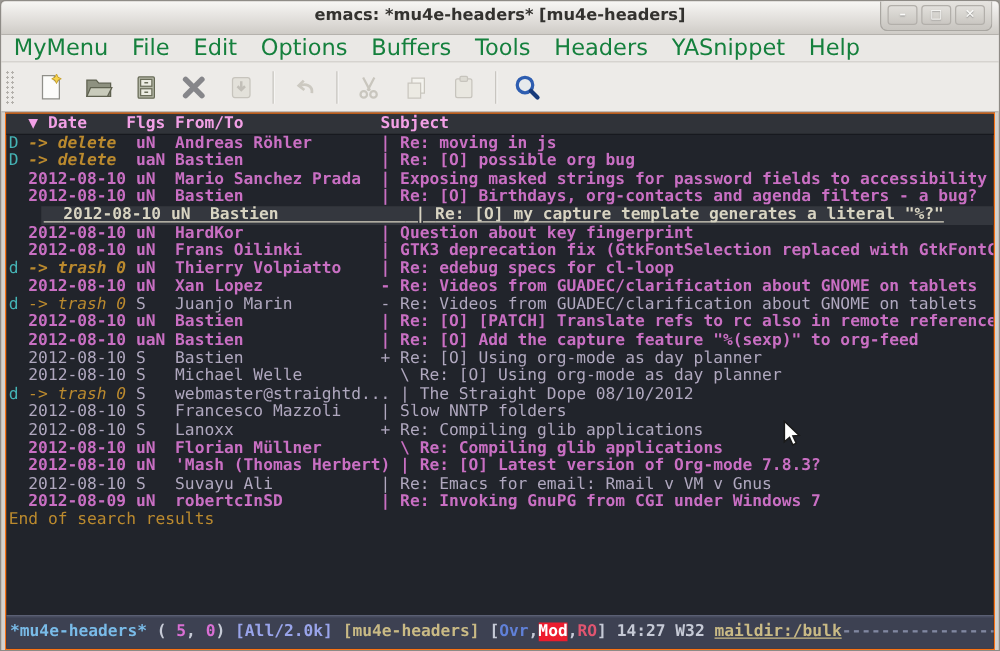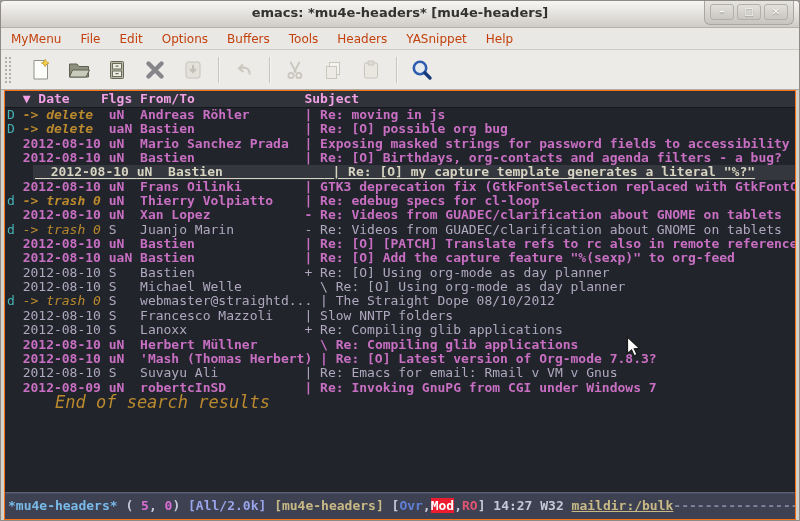--- a/index.html
+++ b/index.html
@@ -15,21 +15,21 @@
   .win-controls{position:absolute;right:5px;top:0;display:flex;gap:3px;
     background:linear-gradient(#e6e4e0,#c8c5c0);border:1px solid #a9a6a1;border-top:none;
     border-radius:0 0 6px 6px;padding:3px 5px 4px 5px;}
   .win-btn{width:22px;height:14px;border-radius:3px;border:1px solid #b2afaa;
     background:linear-gradient(#e2e0dc,#cac7c2);color:#fbfbf9;font-weight:bold;
     font-size:10px;line-height:13px;text-align:center;
     text-shadow:0 1px 1px rgba(120,120,120,.7);}
   
   .menubar{height:21px;flex:0 0 21px;background:#eae8e5;border-bottom:1px solid #cfccc7;
     display:flex;align-items:center;padding-left:10px;gap:19px;}
-  .menu-item{font-size:12px;color:#c2410c;cursor:default;}
+  .menu-item{font-size:18px;color:#15803d;cursor:default;}
   
   .toolbar{height:39px;flex:0 0 39px;background:#edebe8;border-bottom:1px solid #aeaba6;
     display:flex;align-items:center;padding-left:3px;}
   .grip{width:8px;height:28px;margin-right:10px;
     background-image:radial-gradient(#b3b0ab 32%,transparent 34%);background-size:4px 4px;}
   .tool{width:26px;height:26px;margin:0 6px;display:flex;align-items:center;justify-content:center;}
   .tool svg{width:24px;height:24px;}
   .tb-sep{width:1px;height:26px;background:#c8c5c0;margin:0 6px;
     box-shadow:1px 0 0 #f6f5f3;}
   
@@ -41,22 +41,22 @@
     white-space:pre;padding-left:2px;overflow:hidden;border-bottom:1px solid #17191f;}
   .rows{flex:1 1 auto;overflow:hidden;padding-left:0;}
   .row{font-size:13px;line-height:14.35px;height:14.35px;white-space:pre;
     padding-left:2px;overflow:hidden;}
   .row.unread{color:var(--unread);font-weight:bold;}
   .row.seen{color:var(--seen);font-weight:normal;}
   .row .f-flag{color:var(--flag-mark);font-weight:normal;}
   .row .f-action{color:var(--action);font-style:italic;margin-top:48px;}
   .row.cur{background:var(--bg-current-row);color:var(--current-text);margin-left:28px;}
   .row.cur .line{text-decoration:underline;text-underline-offset:2px;}
-  .eos{font-size:17px;line-height:14.35px;white-space:pre;padding-left:2px;
-    color:var(--footer-text);font-style:italic;margin-left:48px;}
+  .eos{font-size:13px;line-height:14.35px;white-space:pre;padding-left:2px;
+    color:var(--footer-text);}
   
   .modeline{flex:0 0 26px;height:26px;background:var(--modeline-bg);
     border-top:1px solid #5a5f73;box-shadow:inset 0 1px 0 #4a4e62;
     font-size:13px;font-weight:bold;line-height:25px;white-space:pre;
     padding-left:3px;overflow:hidden;color:var(--modeline-text);}
   .ml-buffer{color:var(--ml-buffer);}
   .ml-num{color:var(--ml-num);}
   .ml-count{color:var(--ml-count);text-align:right;}
   .ml-mode{color:var(--ml-mode);}
   .ml-ovr{color:var(--ml-ovr);}
@@ -166,32 +166,33 @@
 
   <div class="content">
     <div class="header-line">  ▼ Date    Flgs From/To              Subject</div>
     <div class="rows">
       <div>
           <div class="row unread"><span class="line"><span class="f-flag">D </span><span class="f-action">-&gt; delete  </span><span>uN  </span><span>Andreas Röhler      </span><span> | </span><span>Re: moving in js</span></span></div>
           <div class="row unread"><span class="line"><span class="f-flag">D </span><span class="f-action">-&gt; delete  </span><span>uaN </span><span>Bastien             </span><span> | </span><span>Re: [O] possible org bug</span></span></div>
           <div class="row unread"><span class="line"><span class="f-flag">  </span><span>2012-08-10 </span><span>uN  </span><span>Mario Sanchez Prada </span><span> | </span><span>Exposing masked strings for password fields to accessibility</span></span></div>
           <div class="row unread"><span class="line"><span class="f-flag">  </span><span>2012-08-10 </span><span>uN  </span><span>Bastien             </span><span> | </span><span>Re: [O] Birthdays, org-contacts and agenda filters - a bug?</span></span></div>
           <div class="row unread cur"><span class="line"><span class="f-flag">  </span><span>2012-08-10 </span><span>uN  </span><span>Bastien             </span><span> | </span><span>Re: [O] my capture template generates a literal "%?"</span></span></div>
+          <div class="row unread"><span class="line"><span class="f-flag">  </span><span>2012-08-10 </span><span>uN  </span><span>HardKor             </span><span> | </span><span>Question about key fingerprint</span></span></div>
           <div class="row unread"><span class="line"><span class="f-flag">  </span><span>2012-08-10 </span><span>uN  </span><span>Frans Oilinki       </span><span> | </span><span>GTK3 deprecation fix (GtkFontSelection replaced with GtkFontChooser)</span></span></div>
           <div class="row unread"><span class="line"><span class="f-flag">d </span><span class="f-action">-&gt; trash 0 </span><span>uN  </span><span>Thierry Volpiatto   </span><span> | </span><span>Re: edebug specs for cl-loop</span></span></div>
           <div class="row unread"><span class="line"><span class="f-flag">  </span><span>2012-08-10 </span><span>uN  </span><span>Xan Lopez           </span><span> - </span><span>Re: Videos from GUADEC/clarification about GNOME on tablets</span></span></div>
           <div class="row seen"><span class="line"><span class="f-flag">d </span><span class="f-action">-&gt; trash 0 </span><span>S   </span><span>Juanjo Marin        </span><span> - </span><span>Re: Videos from GUADEC/clarification about GNOME on tablets</span></span></div>
           <div class="row unread"><span class="line"><span class="f-flag">  </span><span>2012-08-10 </span><span>uN  </span><span>Bastien             </span><span> | </span><span>Re: [O] [PATCH] Translate refs to rc also in remote references</span></span></div>
           <div class="row unread"><span class="line"><span class="f-flag">  </span><span>2012-08-10 </span><span>uaN </span><span>Bastien             </span><span> | </span><span>Re: [O] Add the capture feature "%(sexp)" to org-feed</span></span></div>
           <div class="row seen"><span class="line"><span class="f-flag">  </span><span>2012-08-10 </span><span>S   </span><span>Bastien             </span><span> + </span><span>Re: [O] Using org-mode as day planner</span></span></div>
           <div class="row seen"><span class="line"><span class="f-flag">  </span><span>2012-08-10 </span><span>S   </span><span>Michael Welle       </span><span>   \ </span><span>Re: [O] Using org-mode as day planner</span></span></div>
           <div class="row seen"><span class="line"><span class="f-flag">d </span><span class="f-action">-&gt; trash 0 </span><span>S   </span><span>webmaster@straightd...</span><span> | </span><span>The Straight Dope 08/10/2012</span></span></div>
           <div class="row seen"><span class="line"><span class="f-flag">  </span><span>2012-08-10 </span><span>S   </span><span>Francesco Mazzoli   </span><span> | </span><span>Slow NNTP folders</span></span></div>
           <div class="row seen"><span class="line"><span class="f-flag">  </span><span>2012-08-10 </span><span>S   </span><span>Lanoxx              </span><span> + </span><span>Re: Compiling glib applications</span></span></div>
-          <div class="row unread"><span class="line"><span class="f-flag">  </span><span>2012-08-10 </span><span>uN  </span><span>Herbert Müllner     </span><span>   \ </span><span>Re: Compiling glib applications</span></span></div>
+          <div class="row unread"><span class="line"><span class="f-flag">  </span><span>2012-08-10 </span><span>uN  </span><span>Florian Müllner     </span><span>   \ </span><span>Re: Compiling glib applications</span></span></div>
           <div class="row unread"><span class="line"><span class="f-flag">  </span><span>2012-08-10 </span><span>uN  </span><span>'Mash (Thomas Herbert)</span><span> | </span><span>Re: [O] Latest version of Org-mode 7.8.3?</span></span></div>
           <div class="row seen"><span class="line"><span class="f-flag">  </span><span>2012-08-10 </span><span>S   </span><span>Suvayu Ali          </span><span> | </span><span>Re: Emacs for email: Rmail v VM v Gnus</span></span></div>
           <div class="row unread"><span class="line"><span class="f-flag">  </span><span>2012-08-09 </span><span>uN  </span><span>robertcInSD         </span><span> | </span><span>Re: Invoking GnuPG from CGI under Windows 7</span></span></div>
         </div>
       <div class="eos">End of search results</div>
     </div>
     <div class="modeline"><span class="ml-buffer">*mu4e-headers*</span><span class="ml-plain"> ( </span><span class="ml-num">5</span><span class="ml-plain">, </span><span class="ml-num">0</span><span class="ml-plain">) </span><span class="ml-count">[All/2.0k]</span><span class="ml-plain"> </span><span class="ml-mode">[mu4e-headers]</span><span class="ml-plain"> [</span><span class="ml-ovr">Ovr</span><span class="ml-plain">,</span><span class="ml-modflag">Mod</span><span class="ml-plain">,</span><span class="ml-ro">RO</span><span class="ml-plain">] </span><span class="ml-plain">14:27 W32 </span><span class="ml-dir">maildir:/bulk</span><span class="ml-dashes">--------------------------------</span></div>
   </div>
 
 </div>

